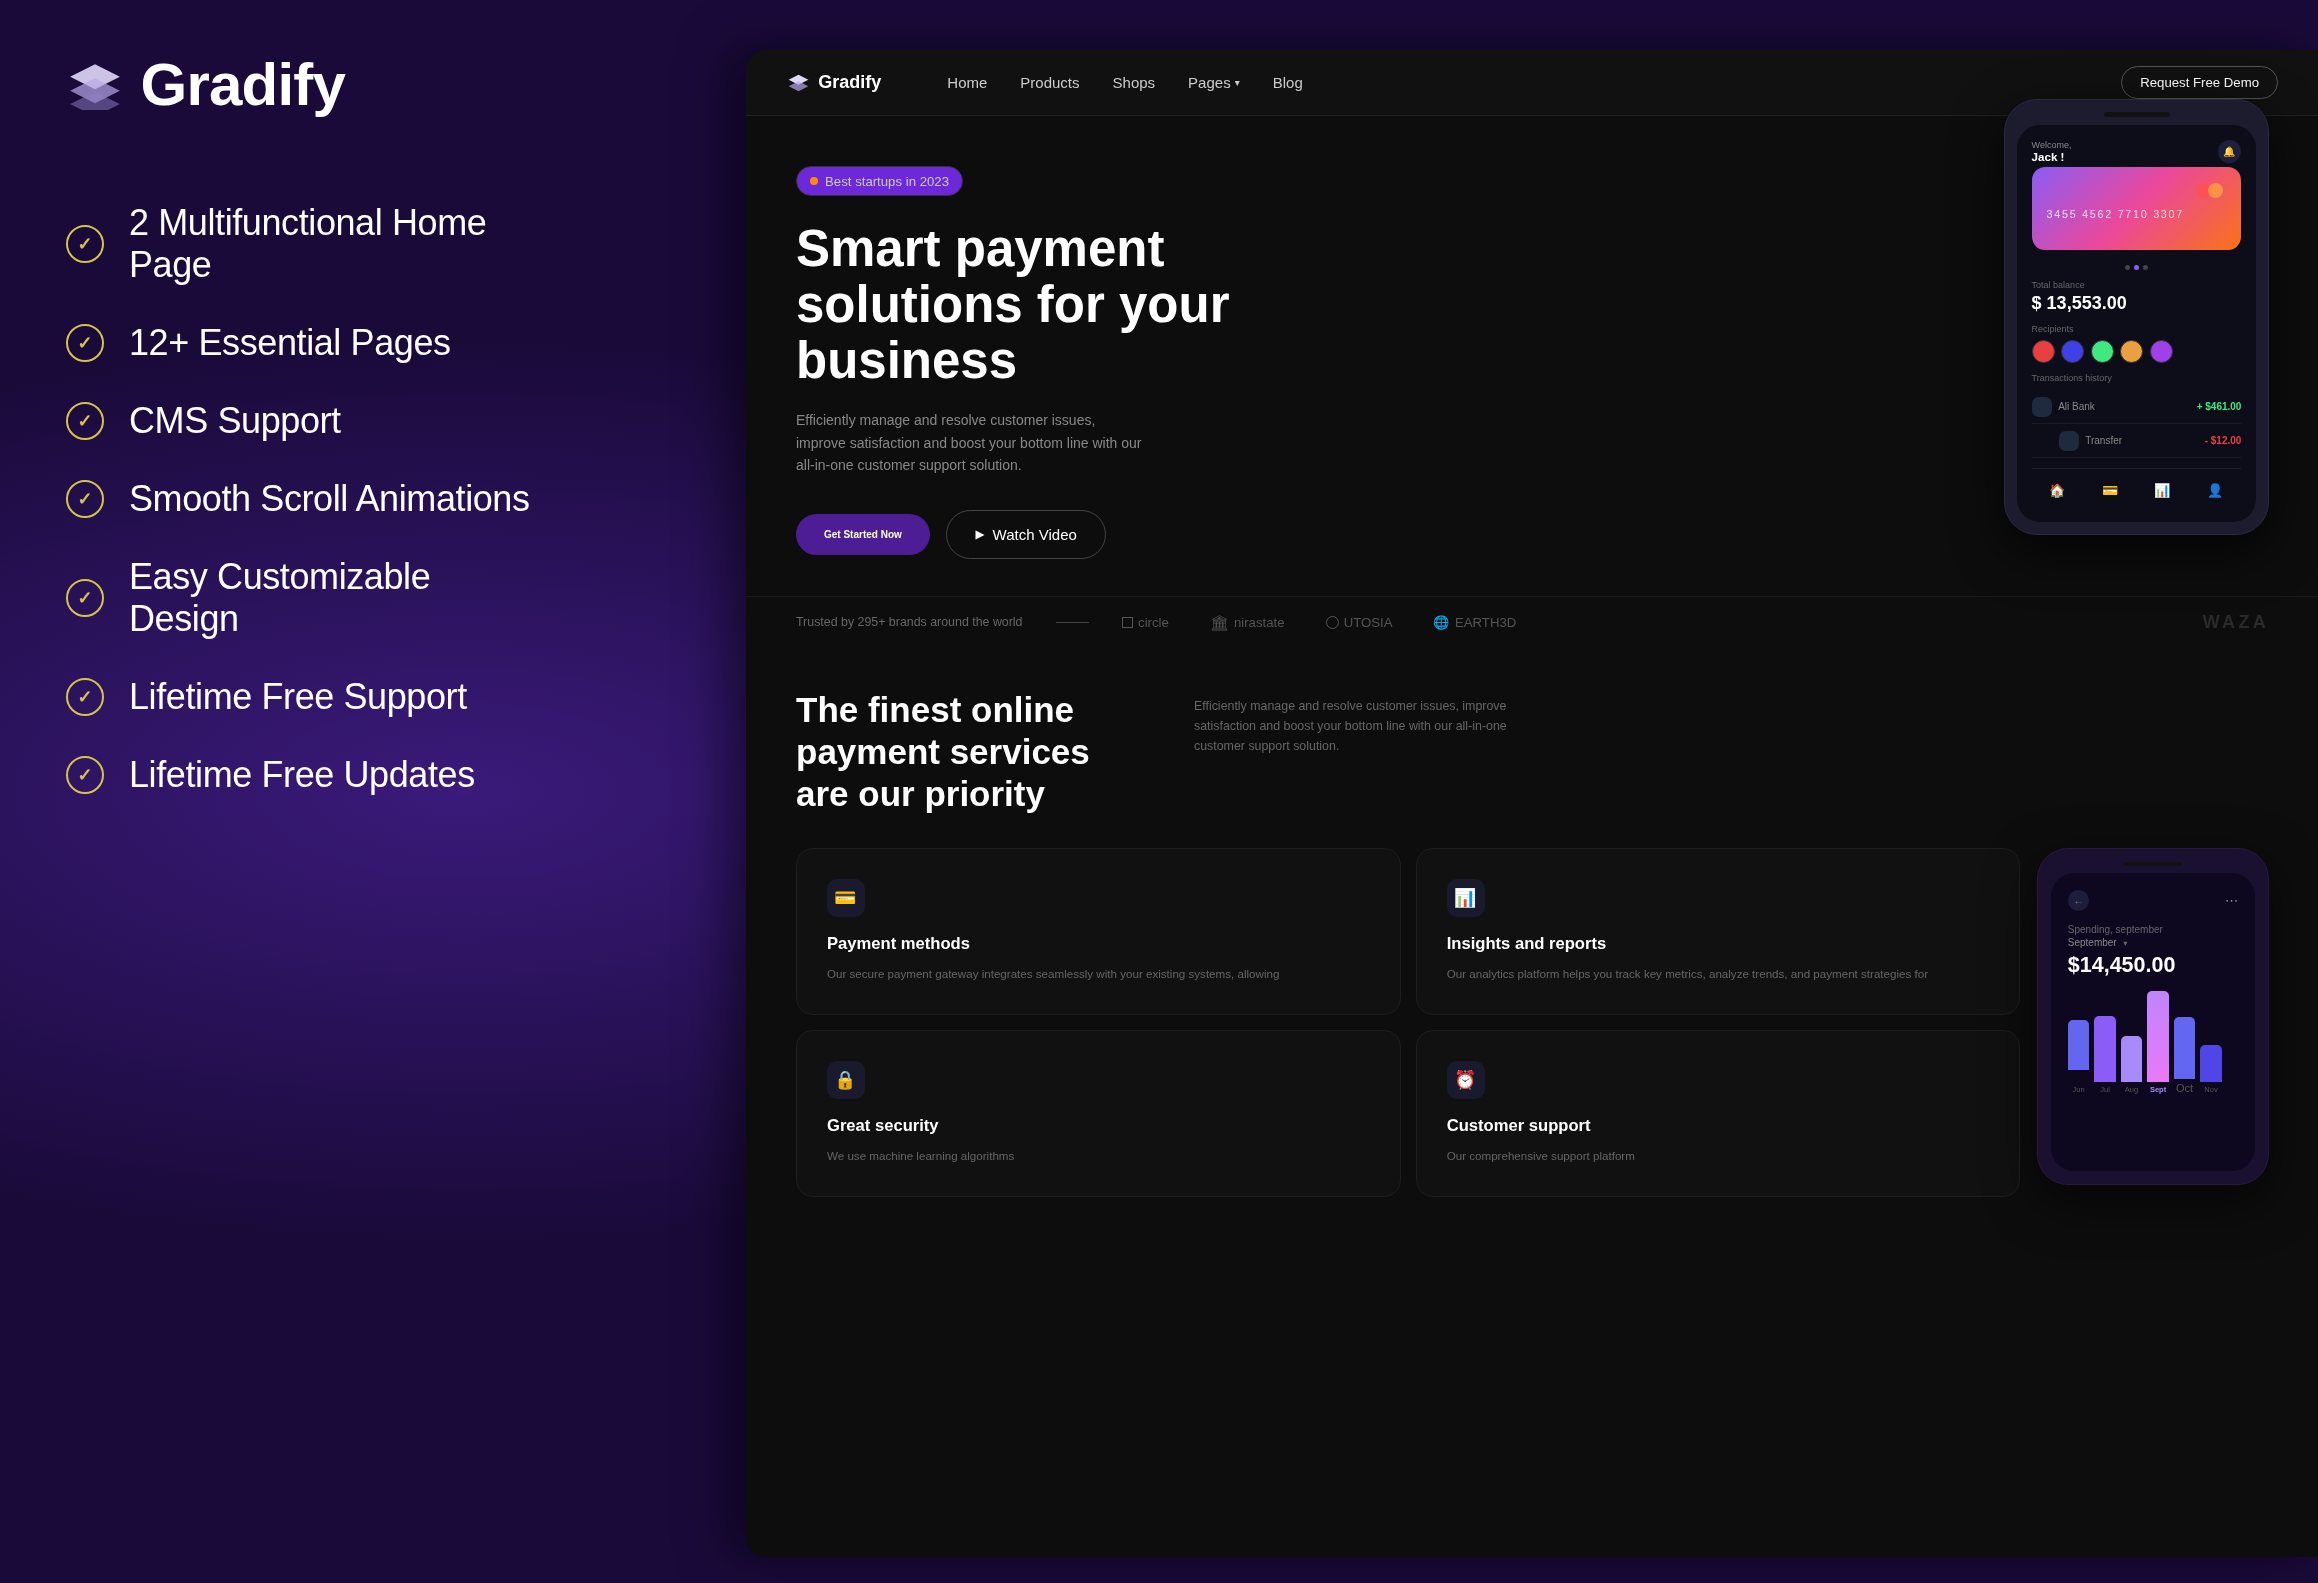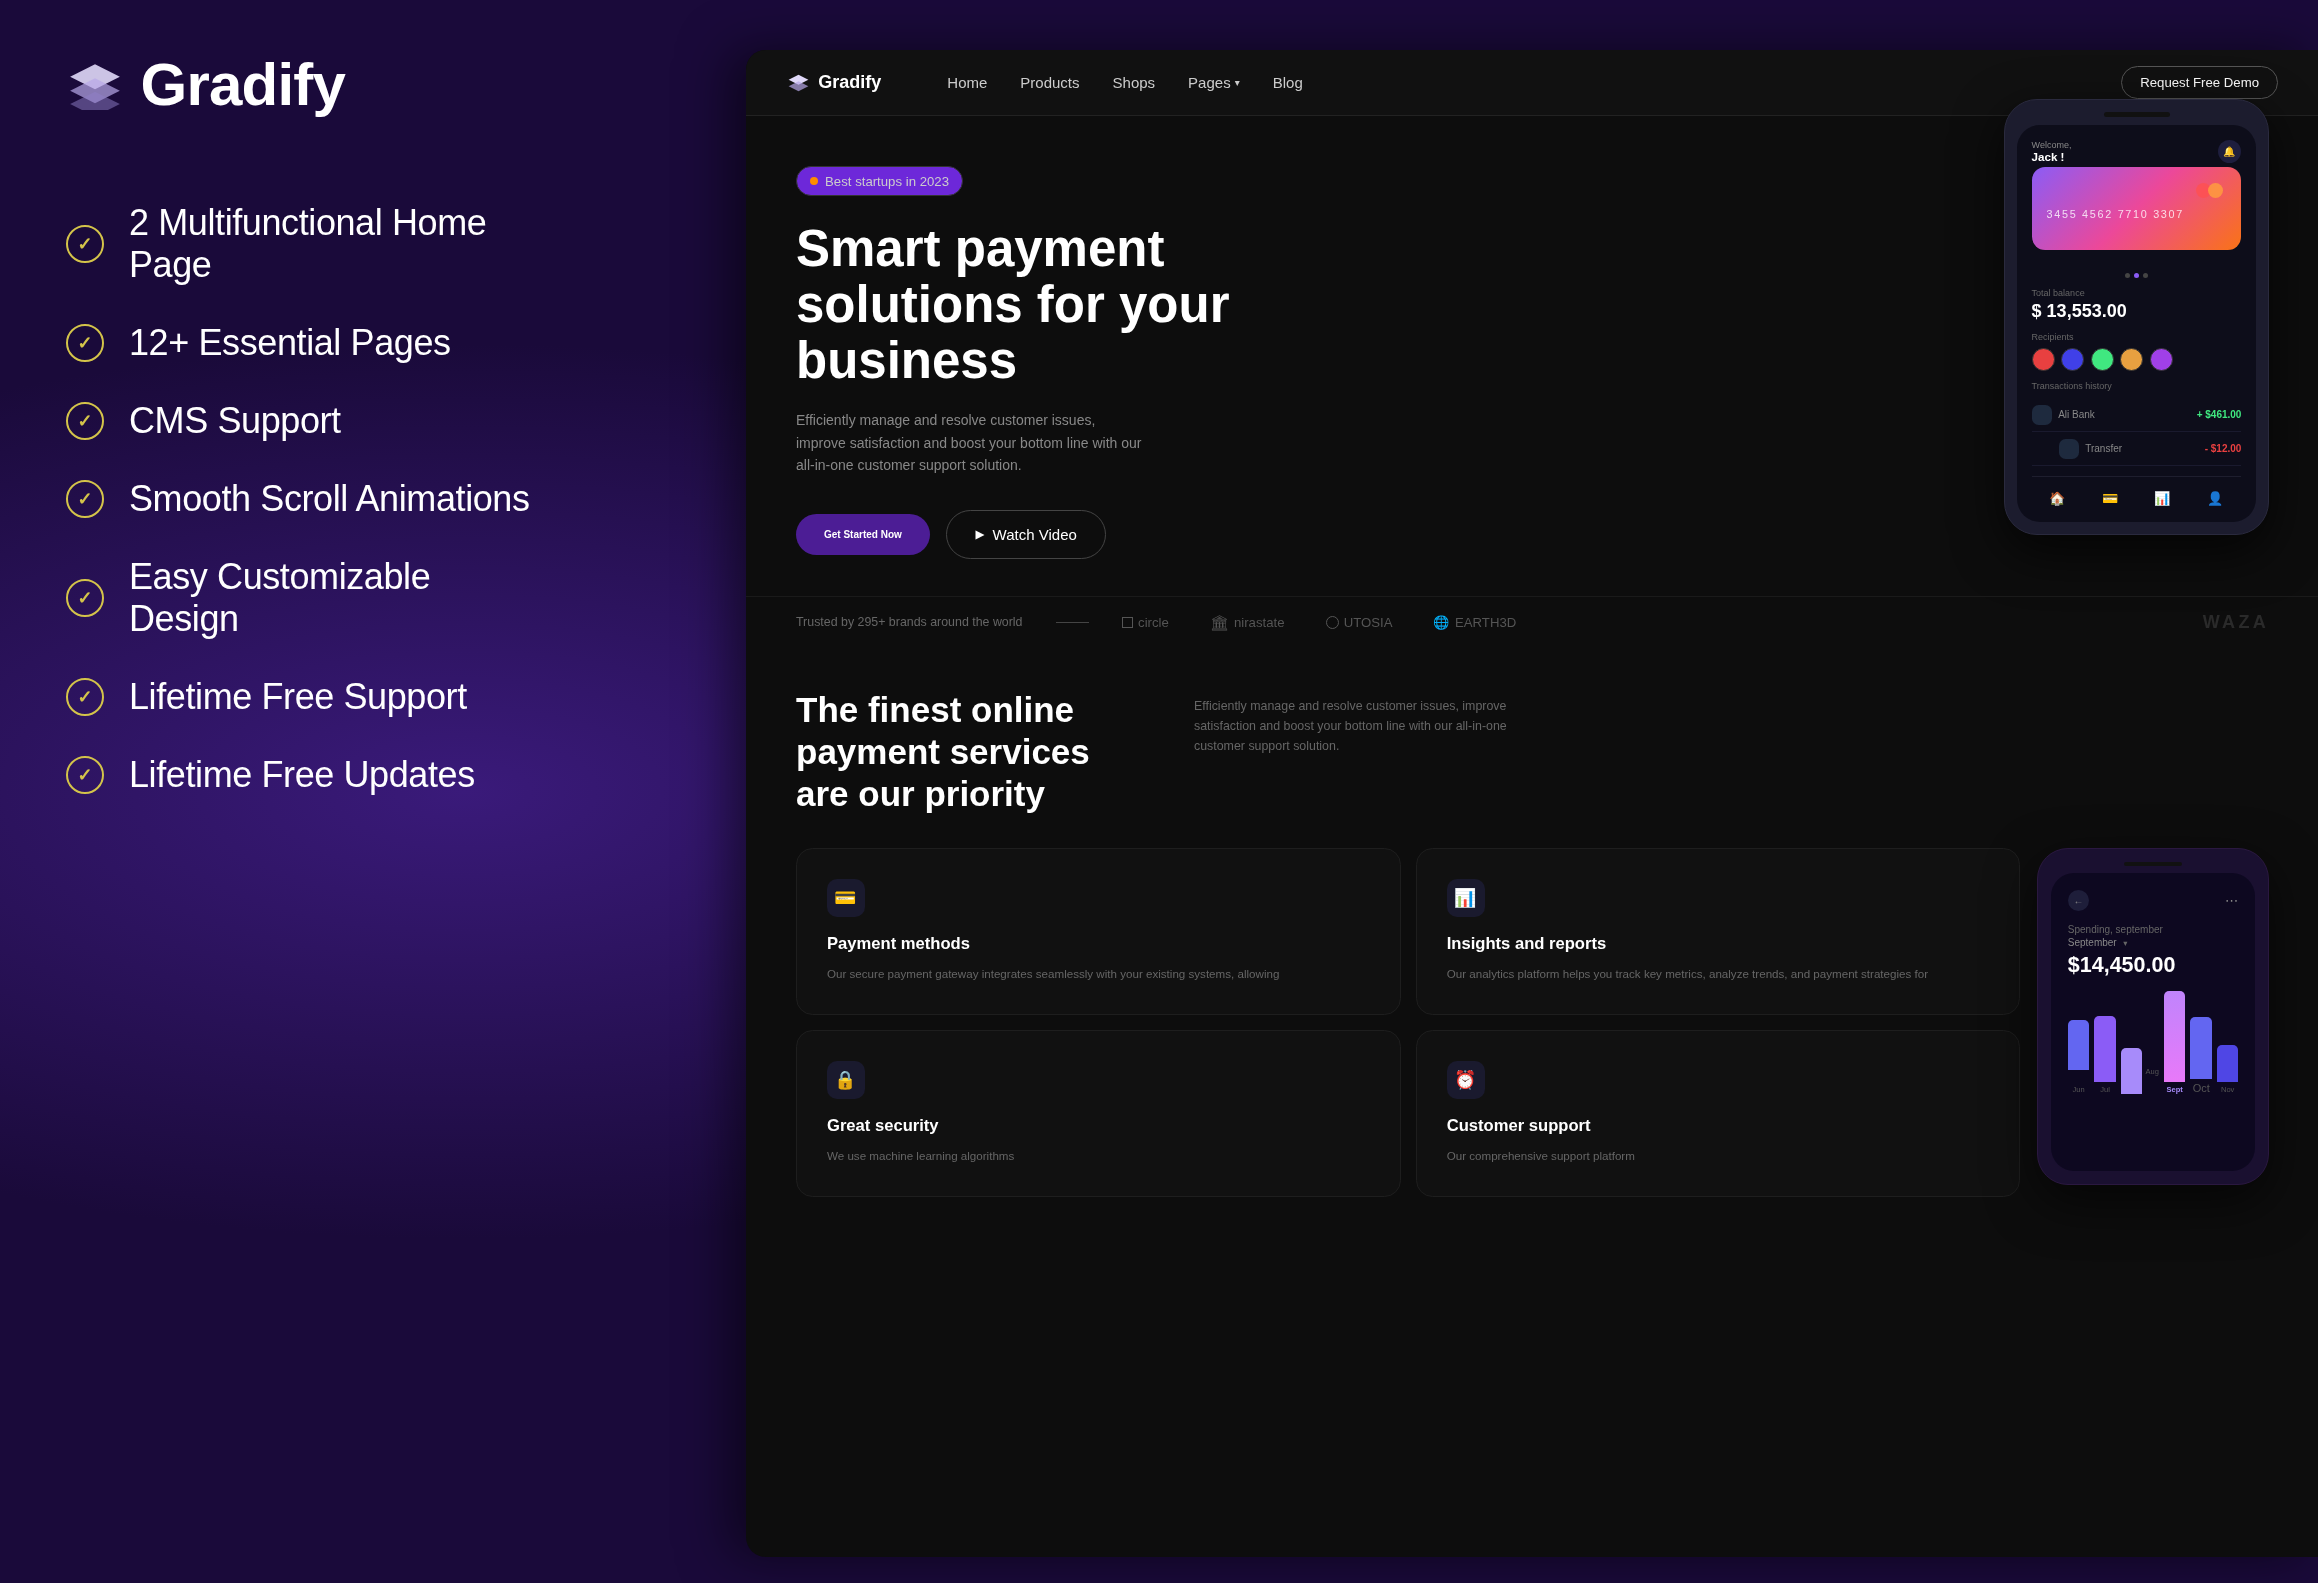--- a/index.html
+++ b/index.html
@@ -241,21 +241,21 @@
 
     .btn-secondary::before {
       content: '▶';
       font-size: 11.6px;
     }
 
     .credit-card {
       background: linear-gradient(135deg, #8b5cf6 0%, #ec4899 50%, #f97316 100%);
       border-radius: 13.2px;
       padding: 15px;
-      margin-bottom: 23px;
+      margin-bottom: 15px;
       height: 83px;
     }
 
     .card-number {
       font-size: 10.8px;
       color: rgba(255,255,255,0.8);
       letter-spacing: 1.7px;
       margin-bottom: 16.6px;
     }
 
@@ -681,21 +681,21 @@
               <div style="display:flex; flex-direction:column; align-items:center; gap:15px;">
                 <div style="width:21.5px; height:50px; background:#6366f1; border-radius:5px 5px 0 0;"></div>
                 <span style="font-size:7.5px; color:#555;">Jun</span>
               </div>
 
               <div style="display:flex; flex-direction:column; align-items:center; gap:3.3px;">
                 <div style="width:21.5px; height:66px; background:#8b5cf6; border-radius:5px 5px 0 0;"></div>
                 <span style="font-size:7.5px; color:#555;">Jul</span>
               </div>
 
-              <div style="display:flex; flex-direction:row; align-items:center; gap:3.3px;">
+              <div style="display:flex; flex-direction:column; align-items:center; gap:3.3px;">
                 <div style="width:21.5px; height:46px; background:#a78bfa; border-radius:5px 5px 0 0;"></div>
                 <span style="font-size:7.5px; color:#555;">Aug</span>
               </div>
 
               <div style="display:flex; flex-direction:column; align-items:center; gap:3.3px;">
                 <div style="width:21.5px; height:91px; background:linear-gradient(to bottom, #c084fc, #e879f9); border-radius:5px 5px 0 0;"></div>
                 <span style="font-size:7.5px; color:#a78bfa; font-weight:700;">Sept</span>
               </div>
 
               <div style="display:flex; flex-direction:column; align-items:center; gap:3.3px;">

